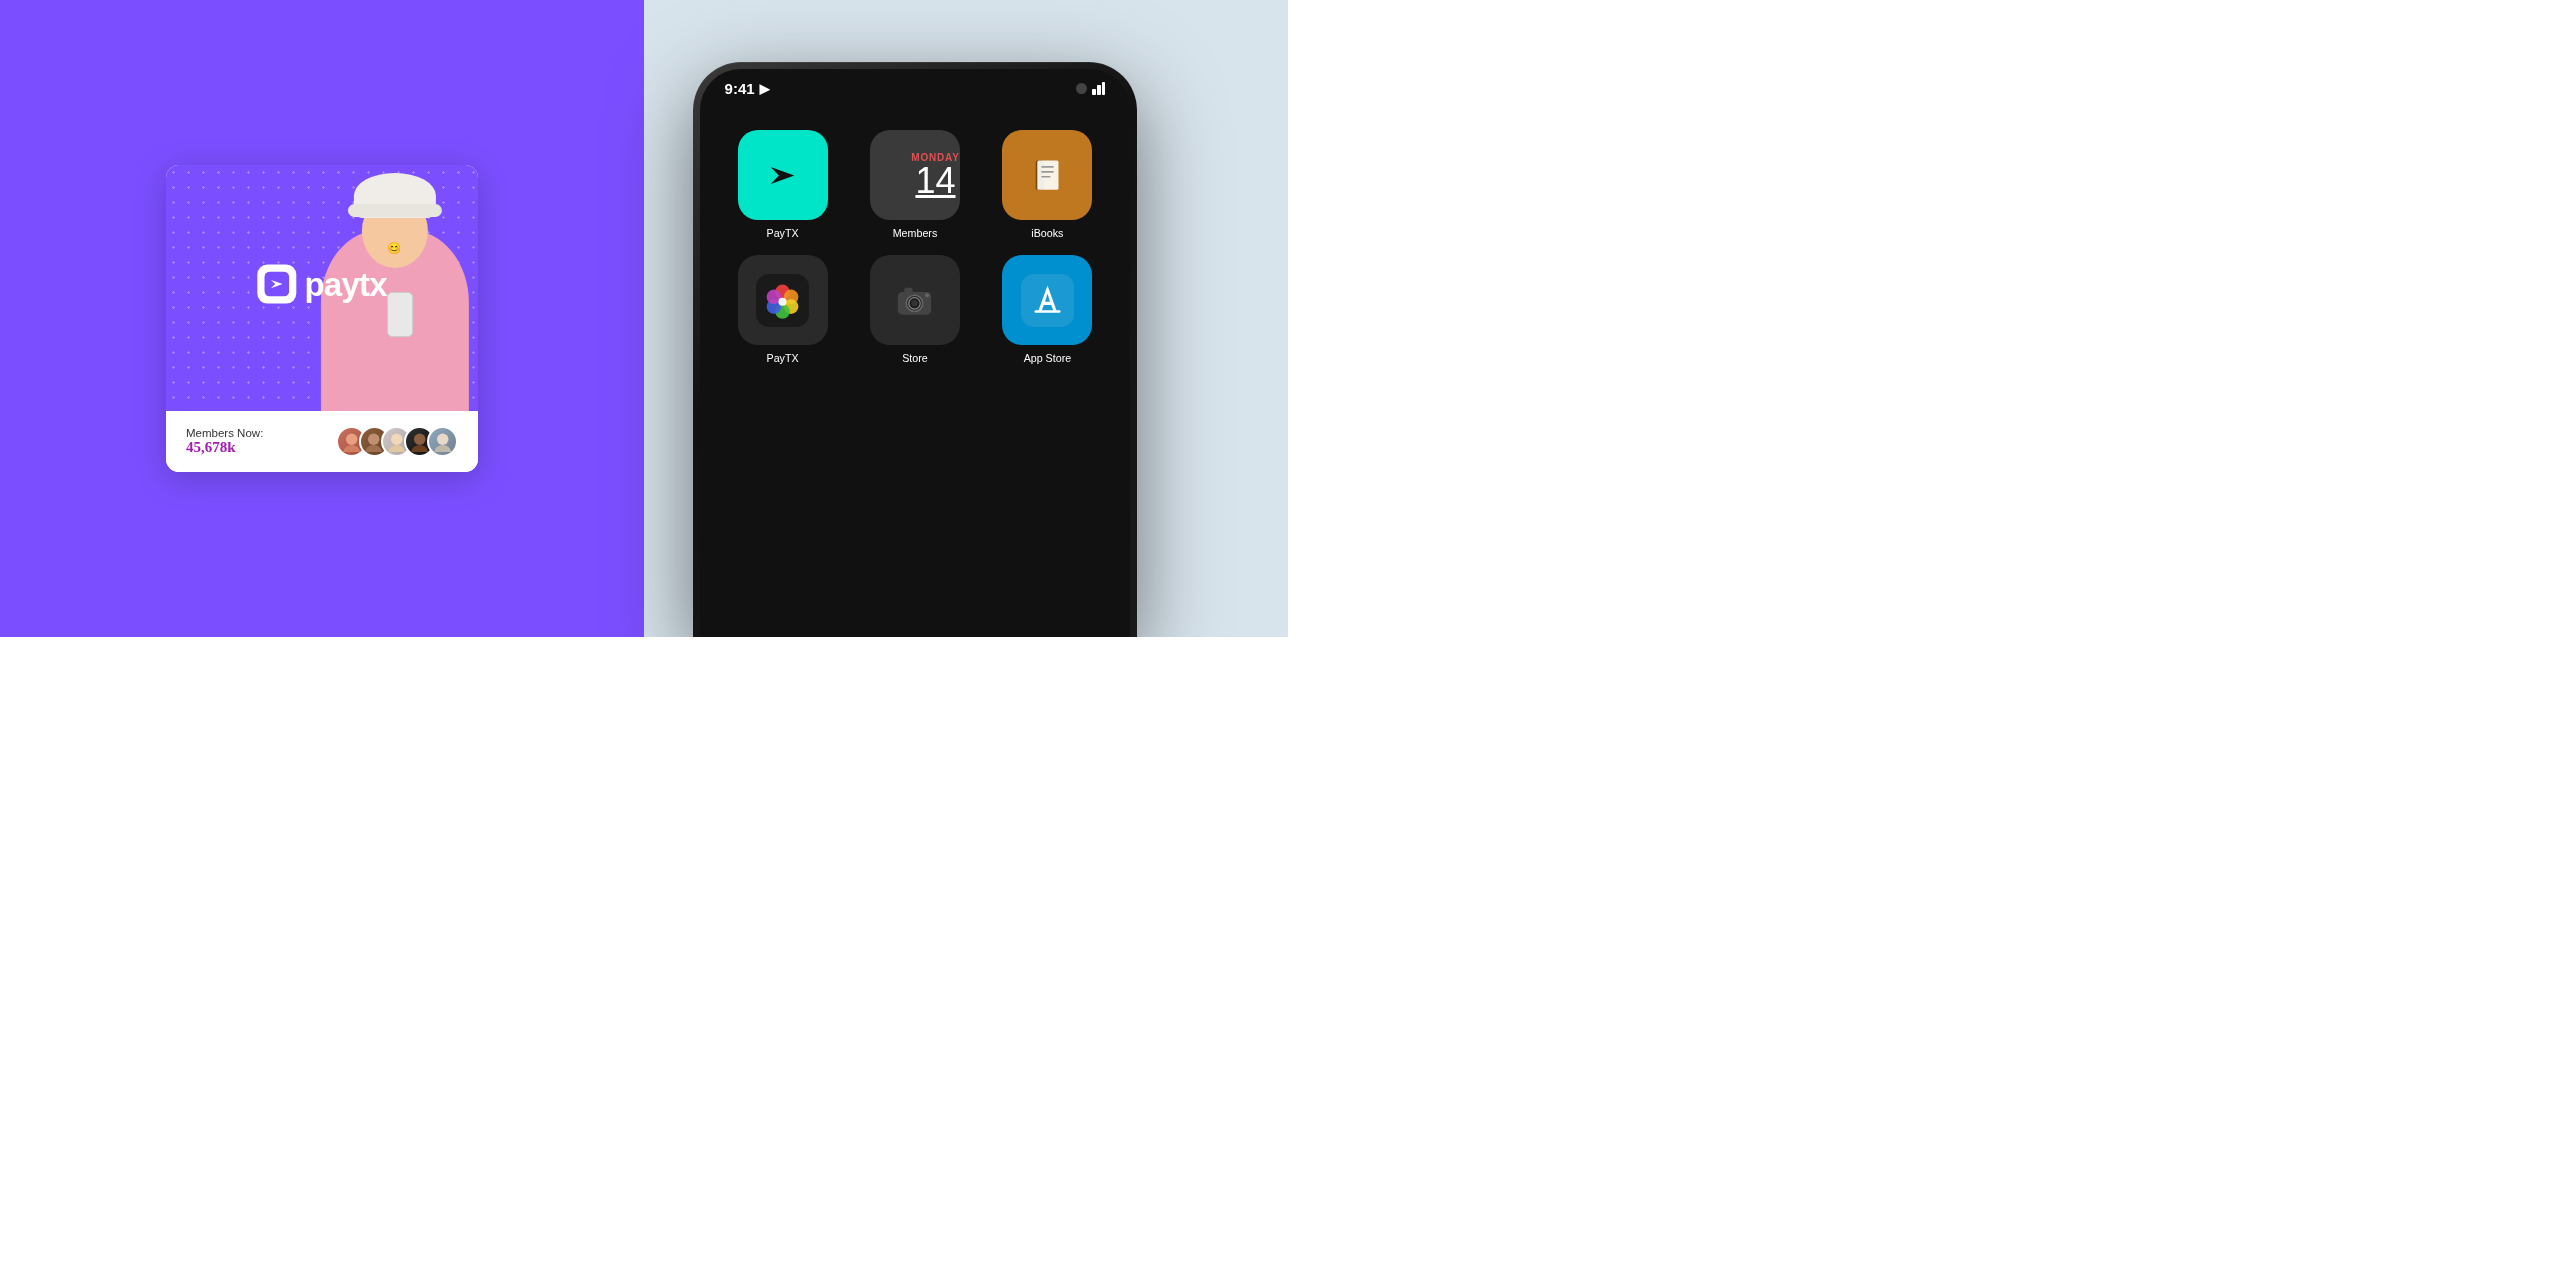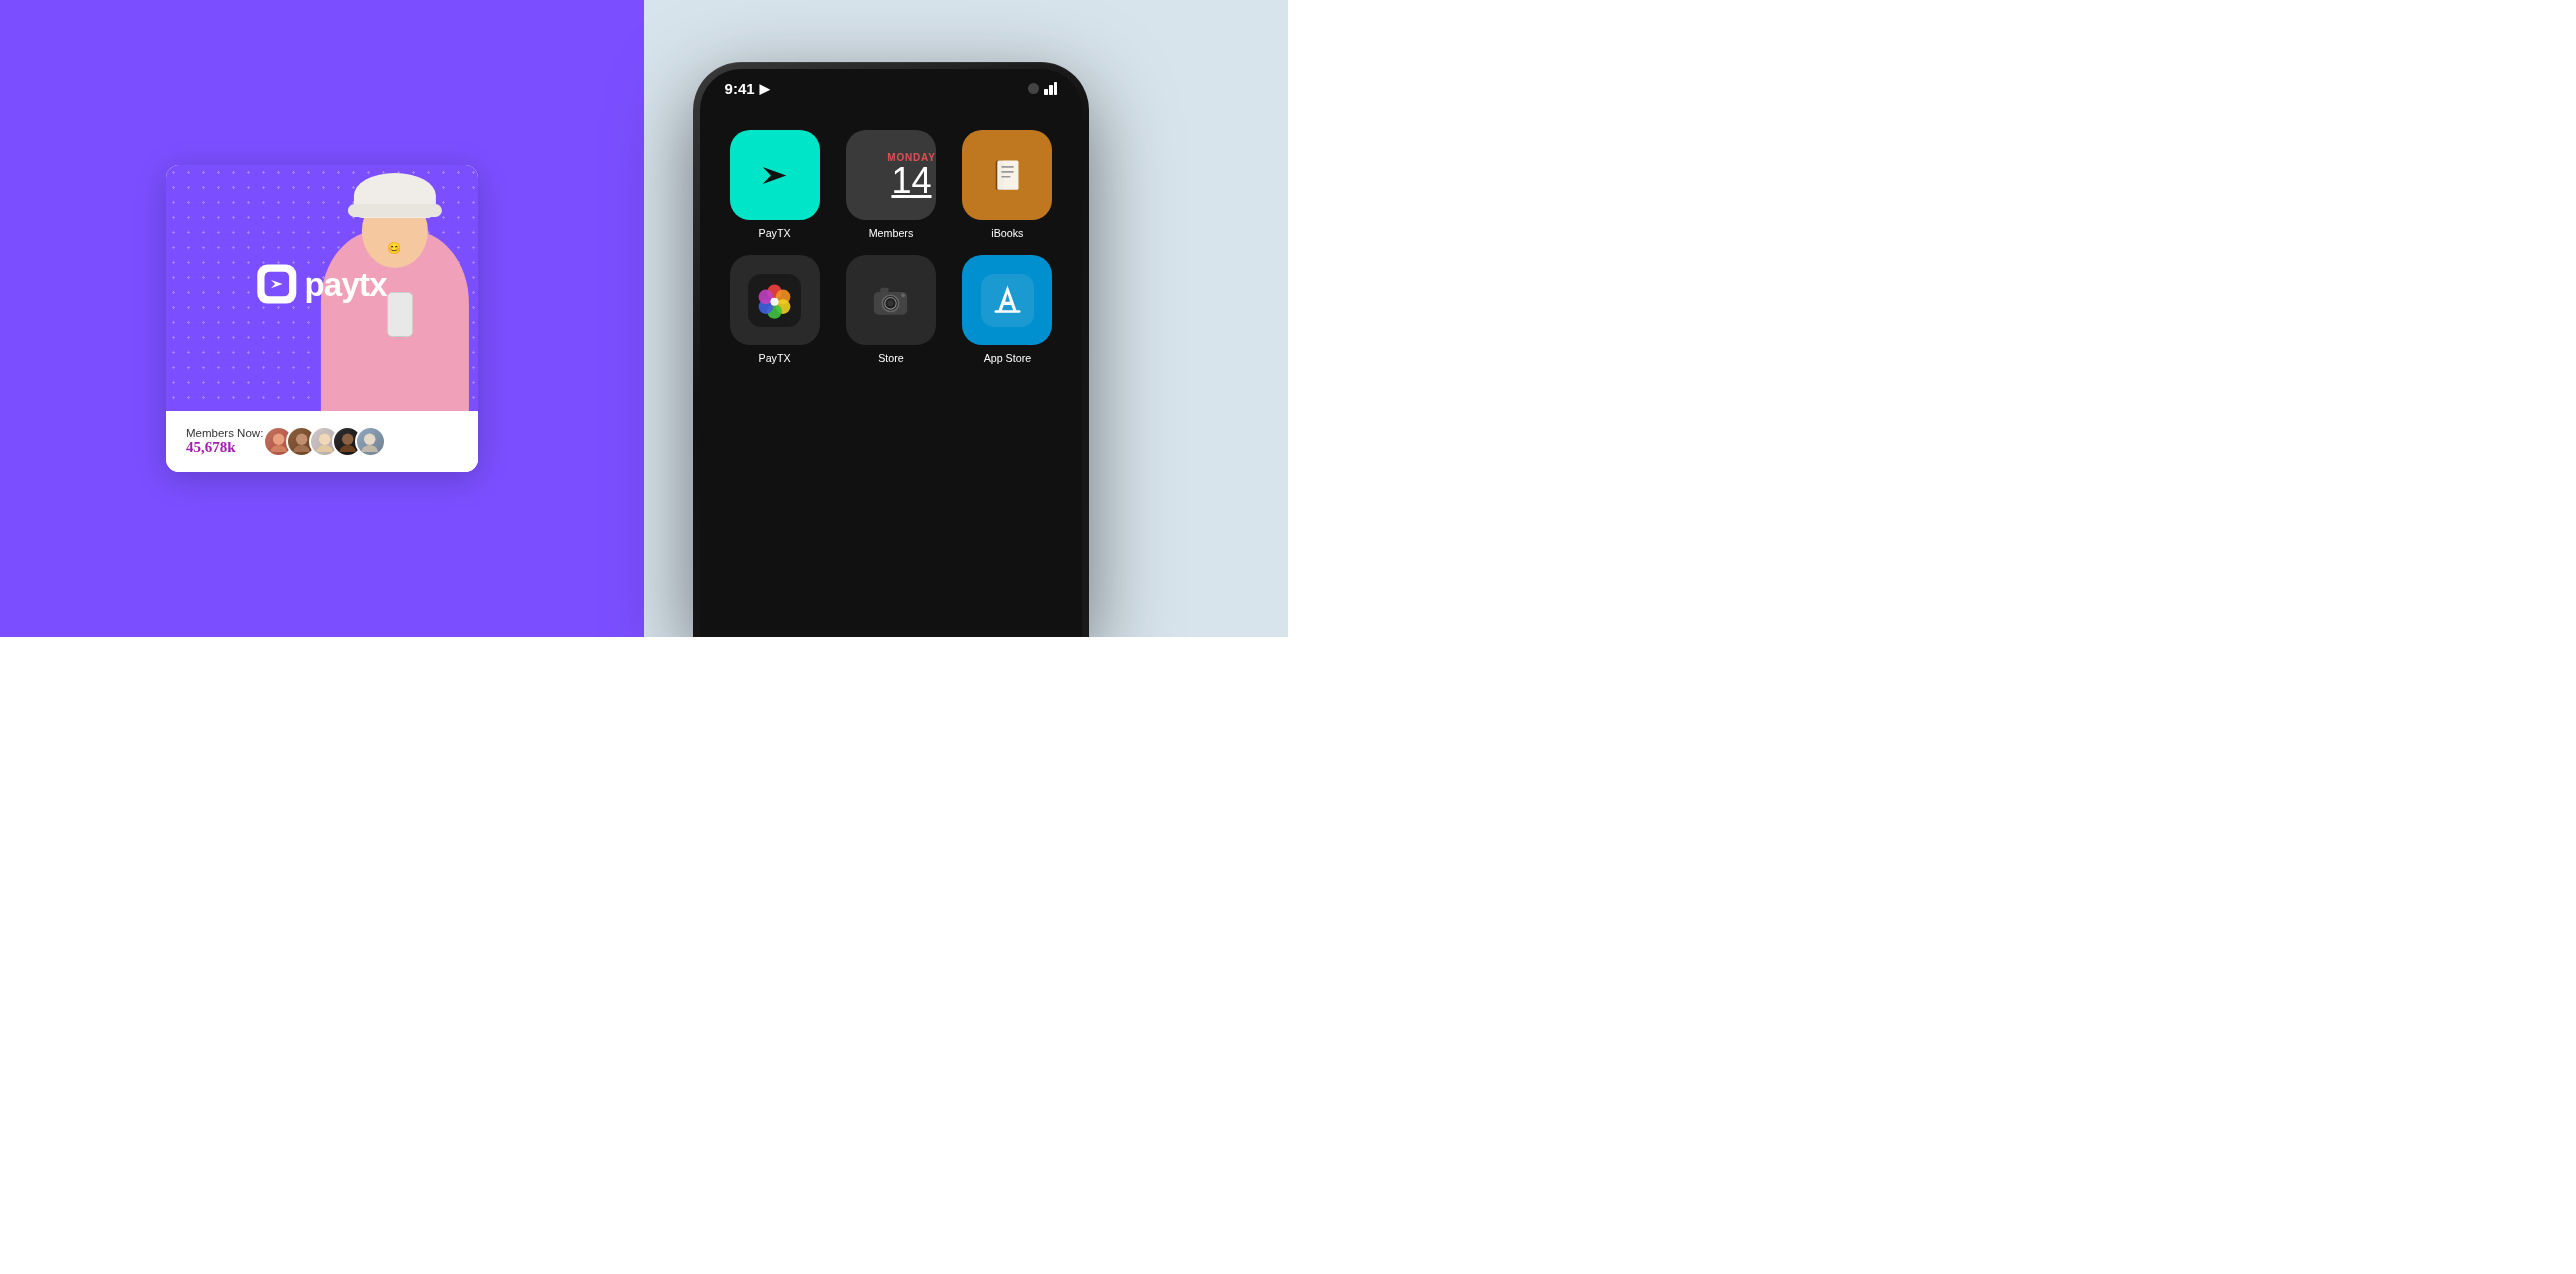--- a/index.html
+++ b/index.html
@@ -77,21 +77,21 @@
       font-weight: 800;
       color: white;
       letter-spacing: -0.8px;
     }
 
     .card-bottom {
       background: white;
       padding: 15px 20px;
       display: flex;
       align-items: center;
-      justify-content: flex-start;
+      justify-content: space-between;
     }
 
     .members-info {}
 
     .members-label {
       font-size: 11.5px;
       color: #333;
       font-weight: 500;
     }
 
@@ -248,21 +248,21 @@
     .camera-bg {
       background: #2a2a2a;
     }
 
     
     .appstore-bg {
       background: #0090d0;
     }
 
     .phone-outer {
-      width: 396px;
+      width: 444px;
       height: 575px;
       background: linear-gradient(145deg, #3a3a3a, #111 40%, #1a1a1a);
       border-radius: 48px 48px 0 0;
       position: relative;
       box-shadow: 
         inset 0 0.8px 0.8px rgba(255,255,255,0.1),
         0 0 0 0.8px rgba(255,255,255,0.05),
         0 25px 82px rgba(0,0,0,0.5);
       overflow: hidden;
     }

